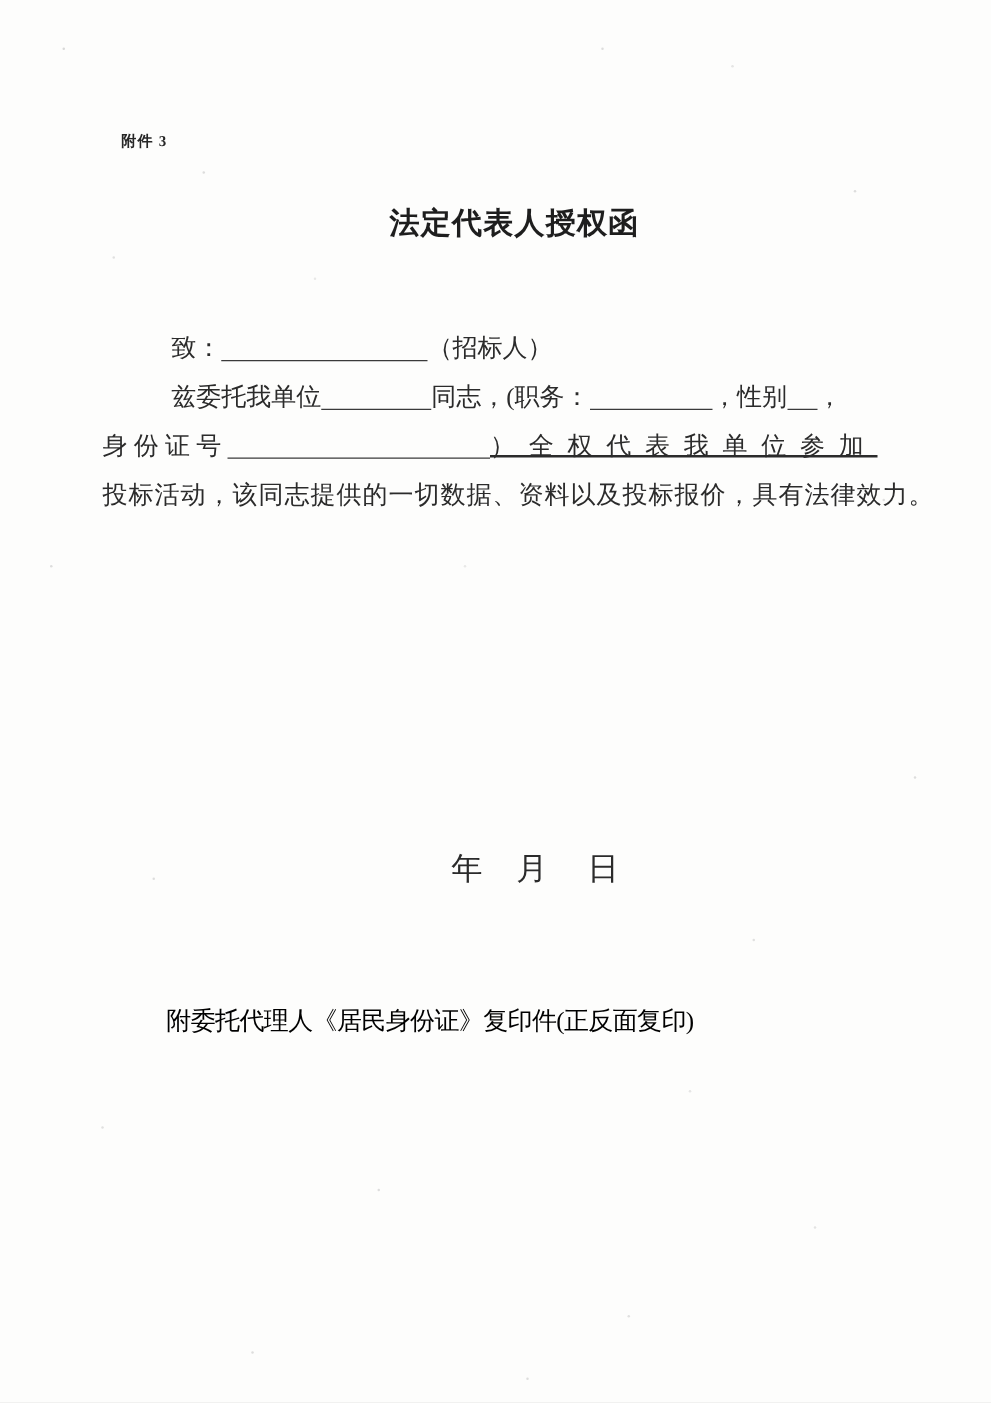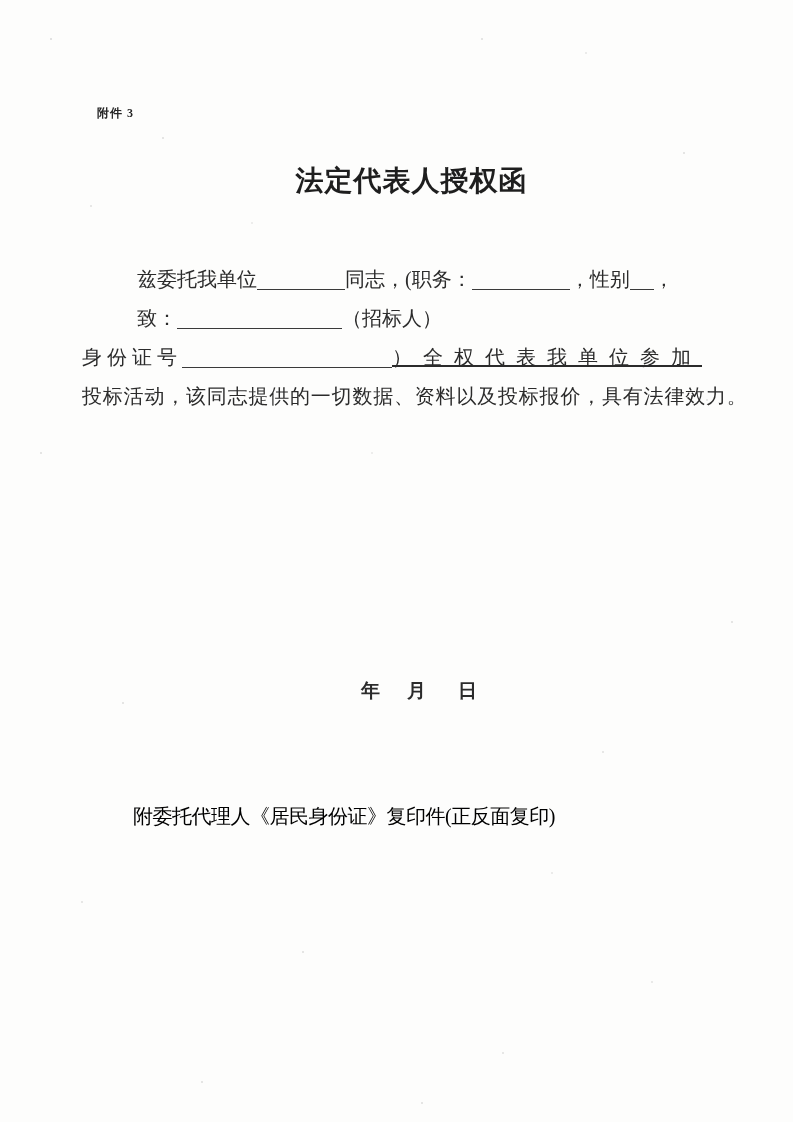--- a/index.html
+++ b/index.html
@@ -33,21 +33,21 @@
     position: absolute; left: 97px; top: 105px;
     font-size: 12px; font-weight: 600; letter-spacing: 1px;
     color: #262626;
   }
   .title-row {
     position: absolute; left: 0; right: 0; top: 162px;
     text-align: center; transform: translateX(15px);
   }
   .title {
     display: inline-block; margin: 0;
-    font-size: 28px; font-weight: 700; letter-spacing: 1px;
+    font-size: 24px; font-weight: 700; letter-spacing: 1px;
     color: #1e1e1e;
   }
   .para {
     position: absolute; left: 82px; top: 260px; width: 630px;
     font-size: 20px; line-height: 39px; color: #2b2b2b;
   }
   .pline { height: 39px; white-space: nowrap; }
   .indent { padding-left: 55px; }
   .blank {
     display: inline-block;
@@ -63,21 +63,21 @@
   .sp-rep  { letter-spacing: 11px; text-decoration: underline; }
   .sp-just { letter-spacing: 0.8px; font-family: Liberation Serif, serif; }
   .sig-label {
     position: absolute; font-size: 19px; color: #282828;
     white-space: nowrap;
   }
   .sig-bidder { left: 342px; top: 512px; }
   .sig-rep    { left: 324px; top: 594px; }
   .date-row {
     position: absolute; left: 361px; top: 678px;
-    font-size: 19px; color: #2b2b2b; white-space: nowrap; font-weight: bold;
+    font-size: 25px; color: #2b2b2b; white-space: nowrap;
   }
   .date-row .d-month { margin-left: 27px; }
   .date-row .d-day   { margin-left: 32px; }
   .footer-note {
     position: absolute; left: 133px; top: 803px;
     font-size: 20px; letter-spacing: -0.5px; color: #000000;
     white-space: nowrap;
   }
 </style>
 </head>
@@ -89,25 +89,25 @@
 
   <div class="attach">附件 3</div>
 
   <div class="title-row">
     <h1 class="title">法定代表人授权函</h1>
   </div>
 
   <div class="para">
 
     <div class="pline indent">
-      <span>兹委托我单位</span><span class="blank b-agent"></span><span>同志，(职务：</span><span class="blank b-duty"></span><span>，性别</span><span class="blank b-gender"></span><span>，</span>
+      <span>致：</span><span class="blank b-tenderer"></span><span>（招标人）</span>
     </div>
 
     <div class="pline indent">
-      <span>致：</span><span class="blank b-tenderer"></span><span>（招标人）</span>
+      <span>兹委托我单位</span><span class="blank b-agent"></span><span>同志，(职务：</span><span class="blank b-duty"></span><span>，性别</span><span class="blank b-gender"></span><span>，</span>
     </div>
 
     <div class="pline">
       <span class="sp-id">身份证号</span><span class="blank b-idnum"></span><span class="sp-rep">）全权代表我单位参加</span>
     </div>
 
     <div class="pline sp-just">
       <span>投标活动，该同志提供的一切数据、资料以及投标报价，具有法律效力。</span>
     </div>
 

